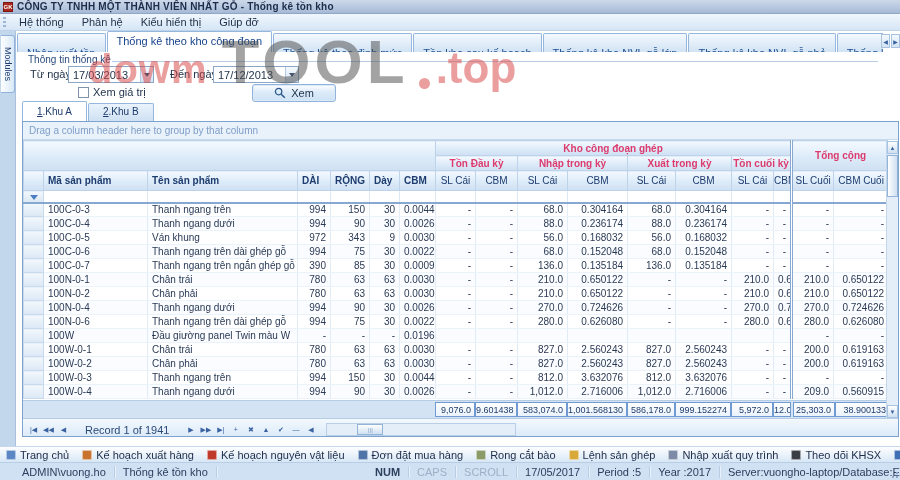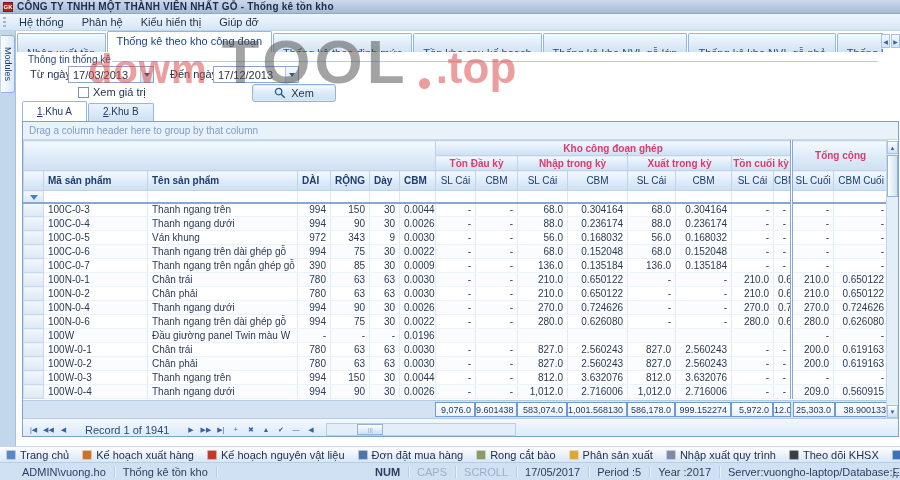--- a/index.html
+++ b/index.html
@@ -620,21 +620,21 @@
       <div class="tbitem">
         <span class="tbicon" style="background: rgb(79, 116, 168);"></span>
         <span>Đơn đặt mua hàng</span>
       </div>
       <div class="tbitem">
         <span class="tbicon" style="background: rgb(138, 155, 104);"></span>
         <span>Rong cắt bào</span>
       </div>
       <div class="tbitem">
         <span class="tbicon" style="background: rgb(216, 168, 56);"></span>
-        <span>Phân sản xuất</span>
+        <span>Lệnh sản ghép</span>
       </div>
       <div class="tbitem">
         <span class="tbicon" style="background: rgb(126, 139, 166);"></span>
         <span>Nhập xuất quy trình</span>
       </div>
       <div class="tbitem">
         <span class="tbicon" style="background: rgb(58, 63, 70);"></span>
         <span>Theo dõi KHSX</span>
       </div>
       <div class="tbitem">

